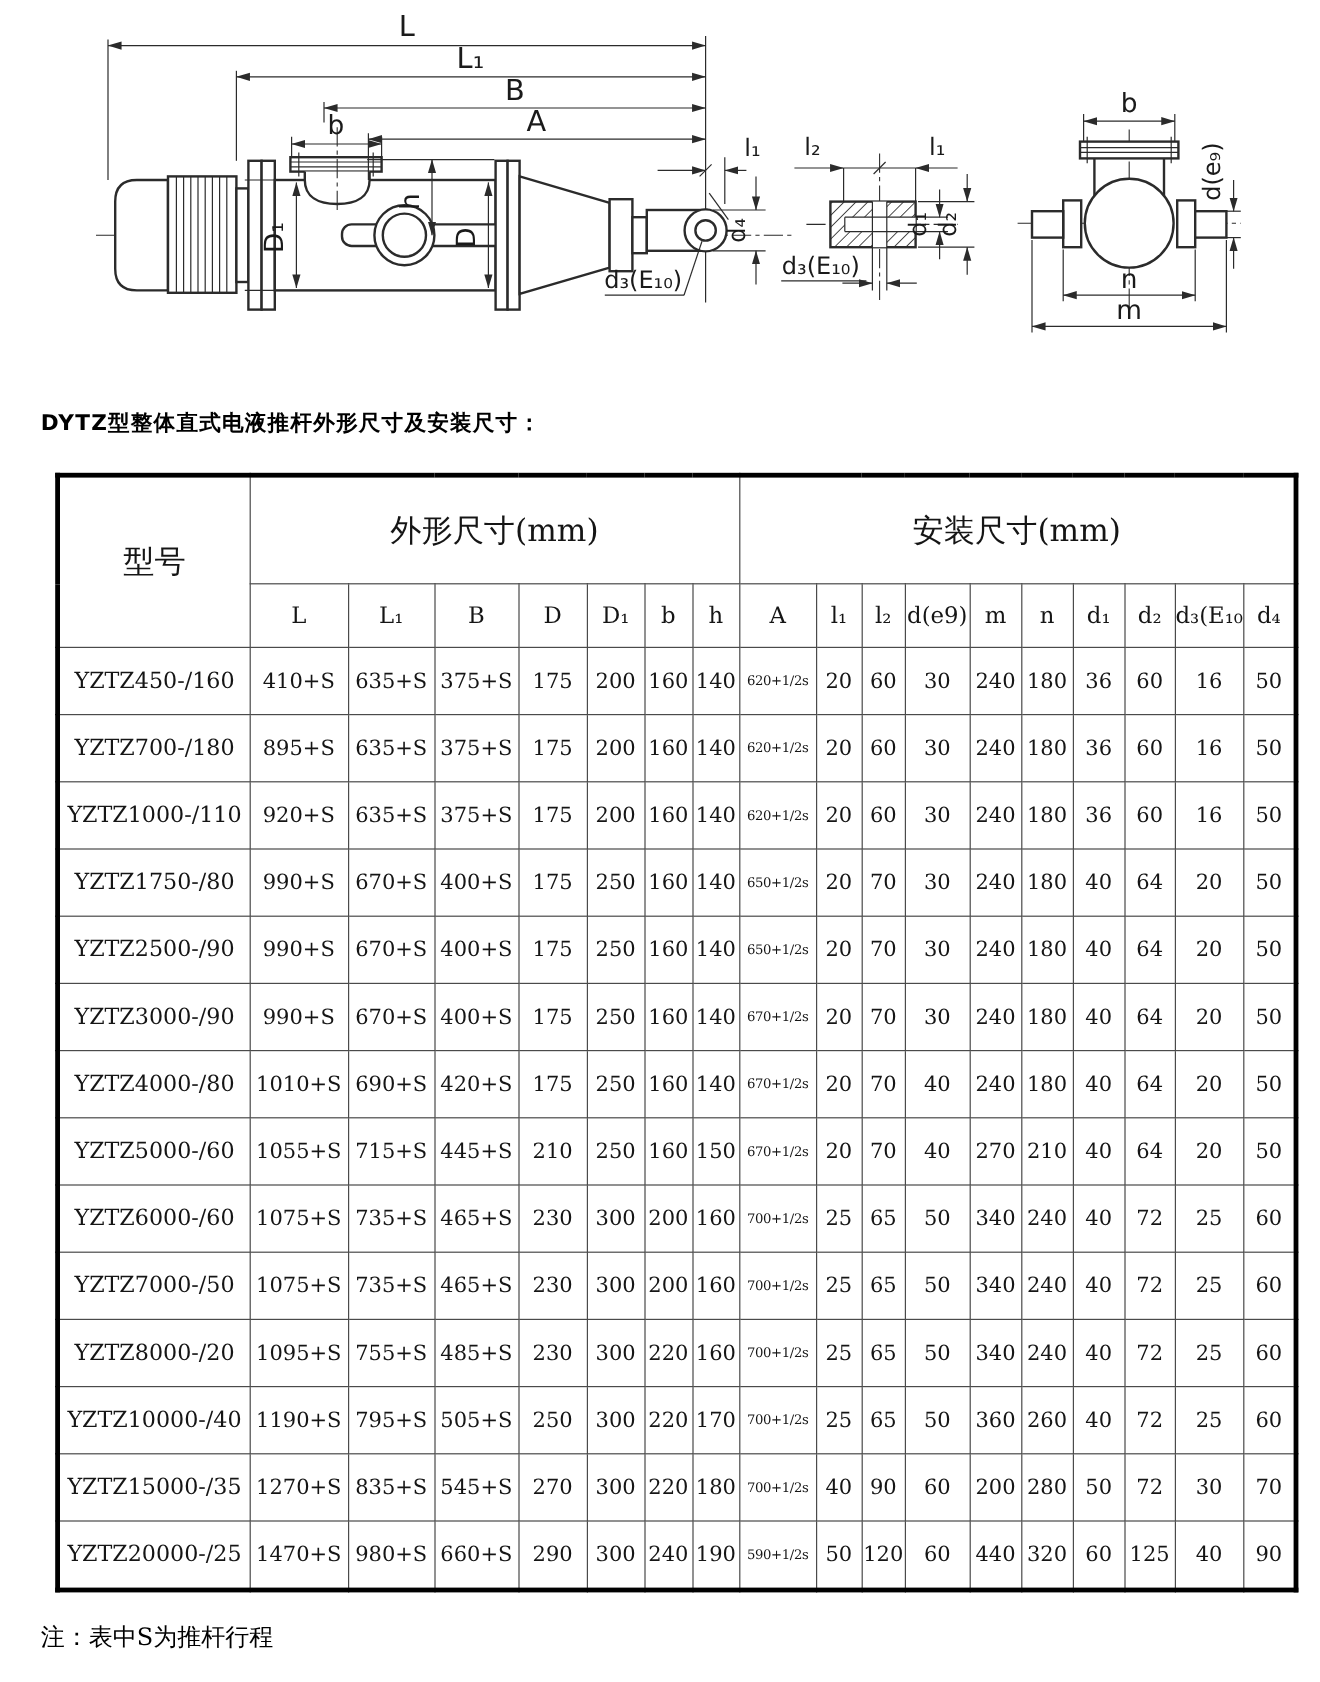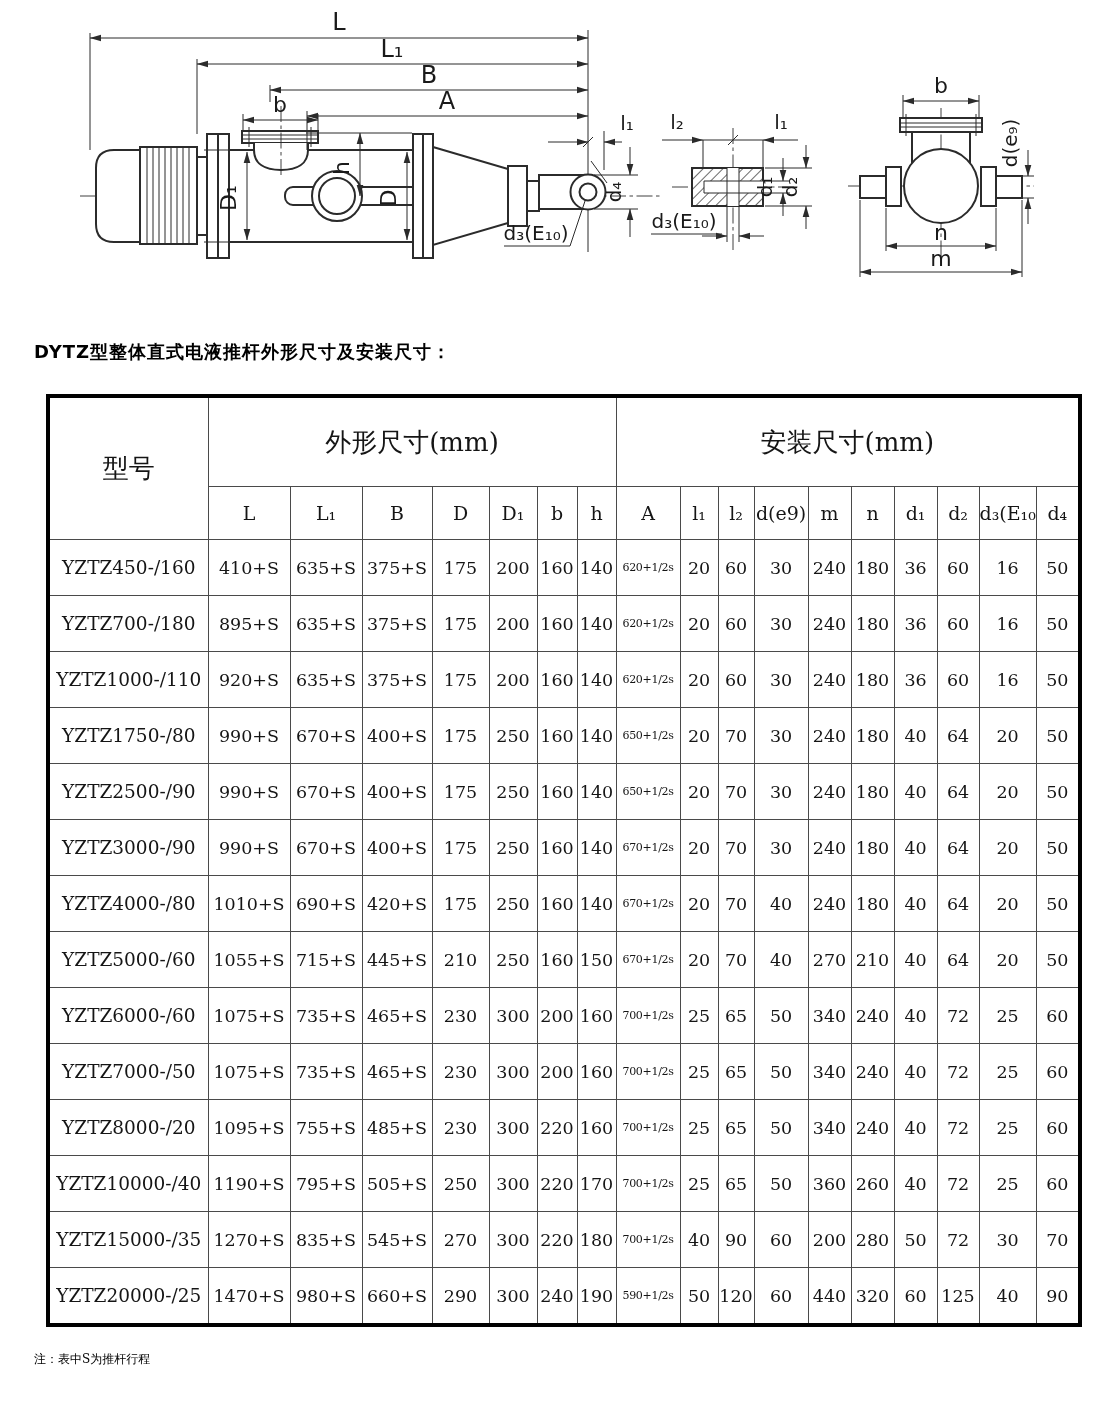--- a/index.html
+++ b/index.html
@@ -21,21 +21,21 @@
   .dim-table th,.dim-table td{
     border:1px solid #4a4a4a;text-align:center;vertical-align:middle;
     font-weight:normal;padding:0;overflow:hidden;color:#151515;
   }
   .dim-table thead tr.group-row th{font-size:26px;height:88px;}
   .dim-table thead tr.sub-row th{font-size:19px;height:52px;}
   .dim-table tbody td{font-size:17.5px;height:55px;}
   .dim-table tbody td.model-cell{font-size:18.5px;}
   .dim-table tbody td.a-col{font-size:11px;letter-spacing:-0.3px;}
   .note{
-    position:absolute;top:1351px;left:34px;font-size:12px;color:#000;
+    position:absolute;top:1351px;left:34px;font-size:20px;color:#000;
     font-family:"DejaVu Serif","Liberation Serif",serif;
   }
   
   .ol{fill:#fff;stroke:#2b2b2b;stroke-width:2;}
   .oln{fill:none;stroke:#2b2b2b;stroke-width:2;}
   .thin{fill:none;stroke:#2b2b2b;stroke-width:1;}
   .dim{fill:none;stroke:#2b2b2b;stroke-width:1;}
   .dimB{marker-start:url(#ar);marker-end:url(#ar);}
   .dimE{marker-end:url(#ar);}
   .cl{fill:none;stroke:#2b2b2b;stroke-width:0.9;stroke-dasharray:16 3.5 3.5 3.5;}

